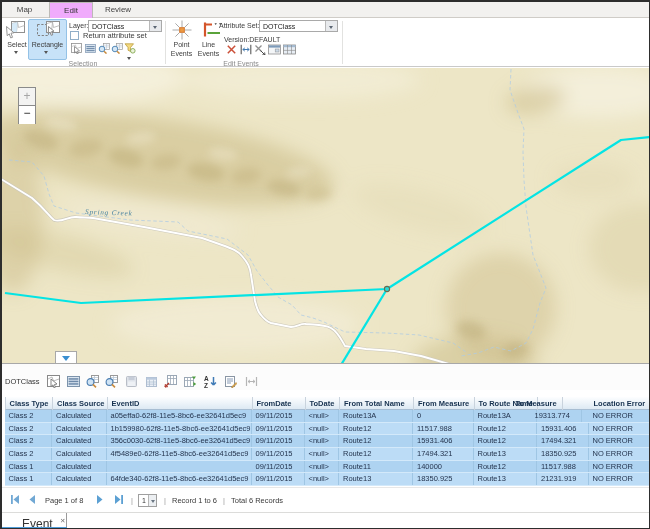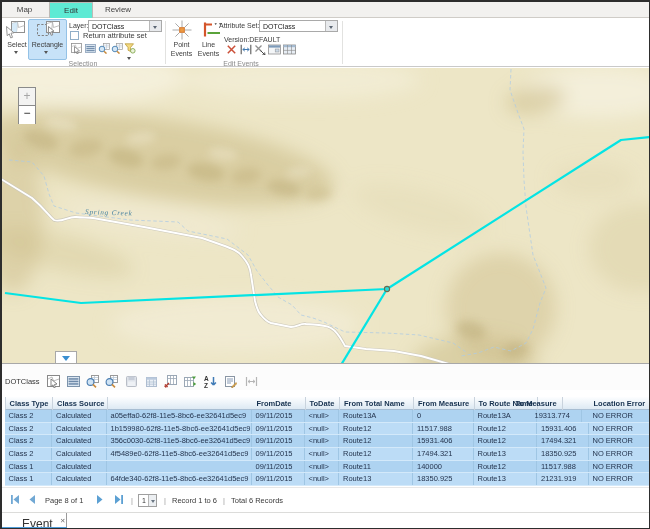--- a/index.html
+++ b/index.html
@@ -8,21 +8,21 @@
 #root { position:absolute; top:0; left:0; width:562px; height:529px; background:#fff; }
 .abs { position:absolute; }
 
 #b-top{left:0;top:0;width:650px;height:2px;background:#2d2d2d;z-index:50;}
 #b-left{left:0;top:0;width:1.5px;height:529px;background:#2d2d2d;z-index:50;}
 #b-right{left:648.5px;top:0;width:1.5px;height:529px;background:#2d2d2d;z-index:50;}
 #b-bot{left:0;top:527.5px;width:650px;height:1.5px;background:#2d2d2d;z-index:50;}
 
 #tabstrip{left:1px;top:2px;width:648px;height:16px;background:#f2f1ef;border-bottom:1px solid #cfccc7;}
 .tab{position:absolute;top:0;height:16px;font-size:8px;color:#444;line-height:16px;text-align:center;}
-#tab-edit{left:48px;width:44px;background:#5eead4;border:1px solid #bcbab6;border-bottom:none;height:17px;color:#333;}
+#tab-edit{left:48px;width:44px;background:#f0abfc;border:1px solid #bcbab6;border-bottom:none;height:17px;color:#333;}
 
 #ribbon{left:1px;top:18px;width:648px;height:49px;background:#fff;border-bottom:1px solid #c9c9c9;}
 .rlbl{position:absolute;font-size:7px;color:#3c3c3c;white-space:nowrap;}
 .rgrp{position:absolute;font-size:7px;color:#8a8a8a;white-space:nowrap;}
 .vsep{position:absolute;width:1px;background:#e2e2e0;}
 .combo{position:absolute;height:12px;background:#fff;border:1px solid #a9a9a9;font-size:7px;color:#222;}
 .combo span{position:absolute;left:3px;top:2px;}
 .combo .arr{position:absolute;right:0;top:0;width:12px;height:100%;background:#e8eaed;border-left:1px solid #b9b9b9;}
 .combo .arr:after{content:"";position:absolute;left:3px;top:4.5px;border:2.8px solid transparent;border-top:3.6px solid #5a6573;}
 .caret{position:absolute;width:0;height:0;border:2.5px solid transparent;border-top:3.5px solid #555;}
@@ -313,20 +313,21 @@
       </svg>
     <svg class="tic" style="left:244px" width="13" height="13" viewBox="0 0 13 13">
         <path d="M1.5 2 V11 M11.5 2 V11" stroke="#b5b5b5" stroke-width="1.2"></path>
         <path d="M3 6.5 H10 M10 6.5 l-2 -1.6 M10 6.5 l-2 1.6 M3 6.5 l2 -1.6 M3 6.5 l2 1.6" stroke="#b5b5b5" stroke-width="1" fill="none"></path>
       </svg>
   </div>
 
   <div class="abs" id="ghead">
     <div class="hc" style="left:0;width:47.5px;">Class Type</div>
     <div class="hc" style="left:47.5px;width:54.5px;">Class Source</div>
+    <div class="hc" style="left:102px;width:145px;">EventID</div>
     <div class="hc" style="left:247px;width:53px;">FromDate</div>
     <div class="hc" style="left:300px;width:34.5px;">ToDate</div>
     <div class="hc" style="left:334.5px;width:74px;">From Total Name</div>
     <div class="hc" style="left:408.5px;width:60.5px;">From Measure</div>
     <div class="hc" style="left:469px;width:63.5px;">To Route Name</div>
     <div class="hc" style="left:506px;width:51.5px;">To Measure</div>
     <div class="hc" style="left:584px;width:61.5px;border-right:none;">Location Error</div>
   </div>
   <div class="abs" id="grows">
     <div class="grow odd" style="top:0.0px;height:12.66px;">
@@ -403,21 +404,21 @@
   </div>
 
   <div class="abs" id="pager">
     <svg class="abs" style="left:9px;top:6px;" width="10" height="11" viewBox="0 0 10 11">
         <rect x="1" y="1" width="1.8" height="9" fill="#71a8d4"></rect>
         <path d="M9 1 L3.5 5.5 L9 10 Z" fill="#71a8d4"></path>
       </svg>
     <svg class="abs" style="left:27px;top:6px;" width="8" height="11" viewBox="0 0 8 11">
         <path d="M7 1 L1.5 5.5 L7 10 Z" fill="#71a8d4"></path>
       </svg>
-    <div class="ptxt" style="left:44px;">Page 8 of 1</div>
+    <div class="ptxt" style="left:44px;">Page 1 of 8</div>
     <svg class="abs" style="left:95px;top:6px;" width="8" height="11" viewBox="0 0 8 11">
         <path d="M1 1 L6.5 5.5 L1 10 Z" fill="#5ca0d3"></path>
       </svg>
     <svg class="abs" style="left:113px;top:6px;" width="10" height="11" viewBox="0 0 10 11">
         <path d="M1 1 L6.5 5.5 L1 10 Z" fill="#5ca0d3"></path>
         <rect x="7.2" y="1" width="1.8" height="9" fill="#5ca0d3"></rect>
       </svg>
     <div class="psep" style="left:130px;">|</div>
     <div class="abs" style="left:137px;top:6px;width:19px;height:13px;background:#fff;border:1px solid #9f9f9f;">
       <div style="position:absolute;left:3px;top:2px;font-size:7px;color:#333;">1</div>

